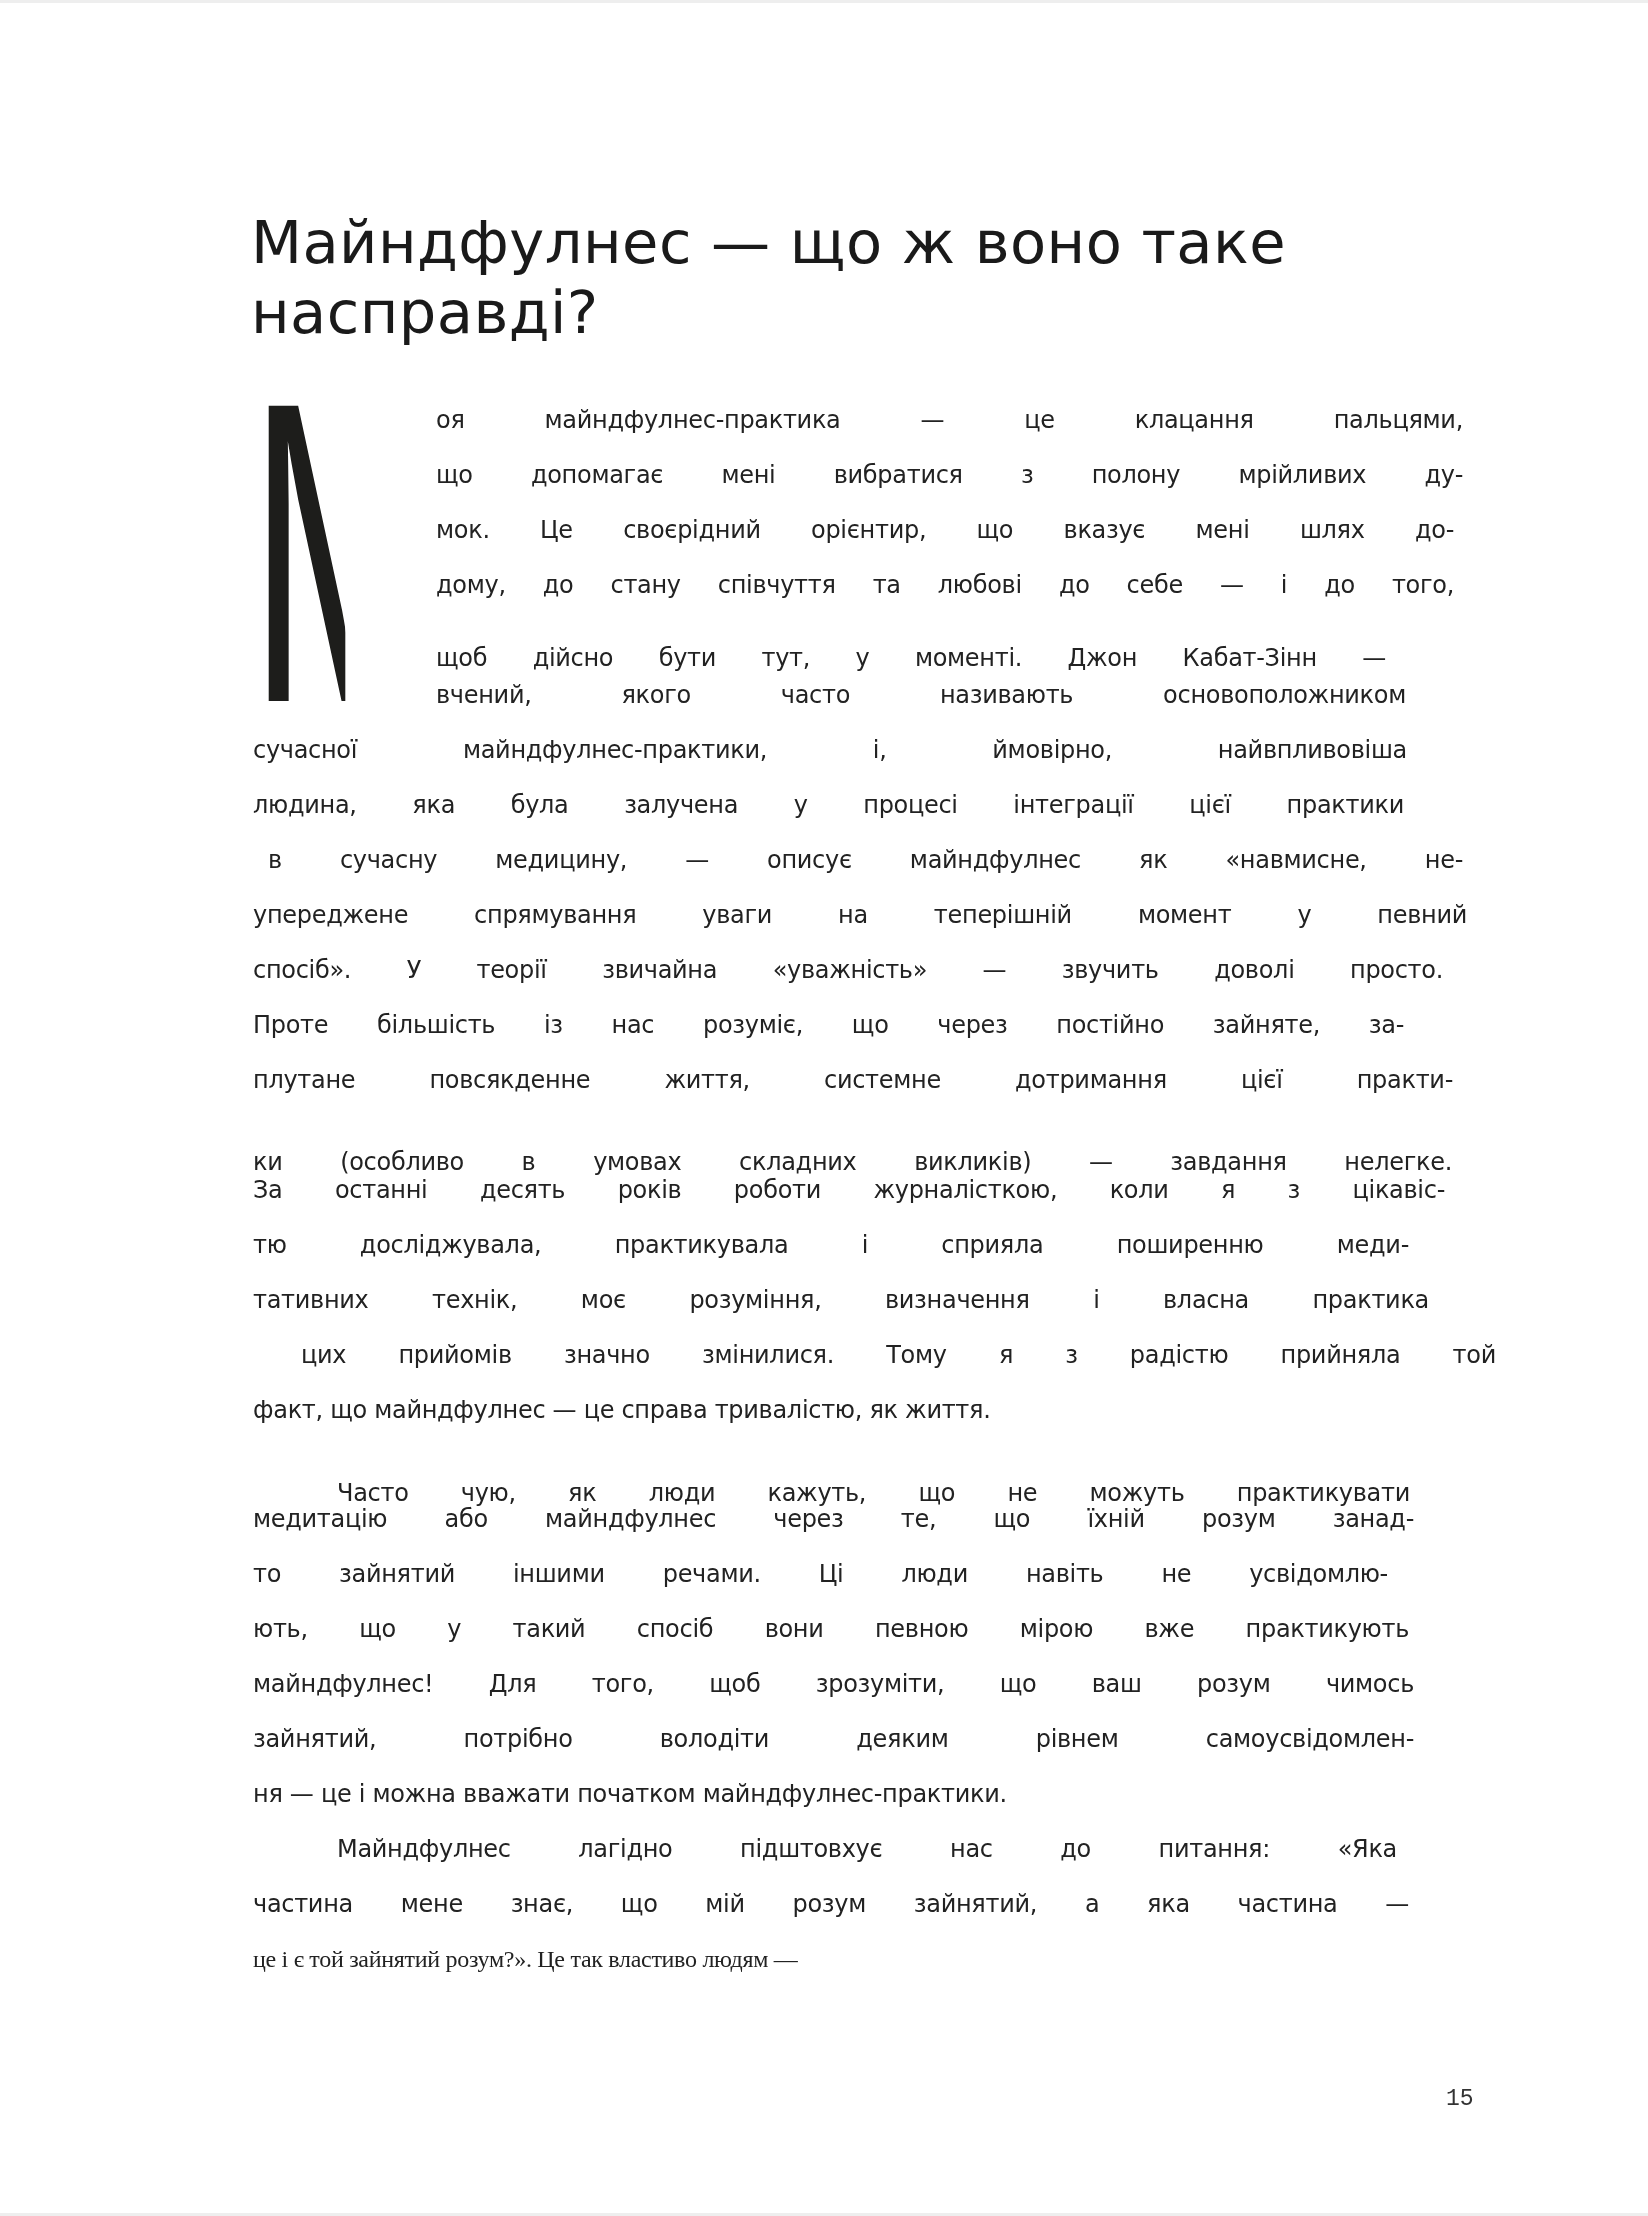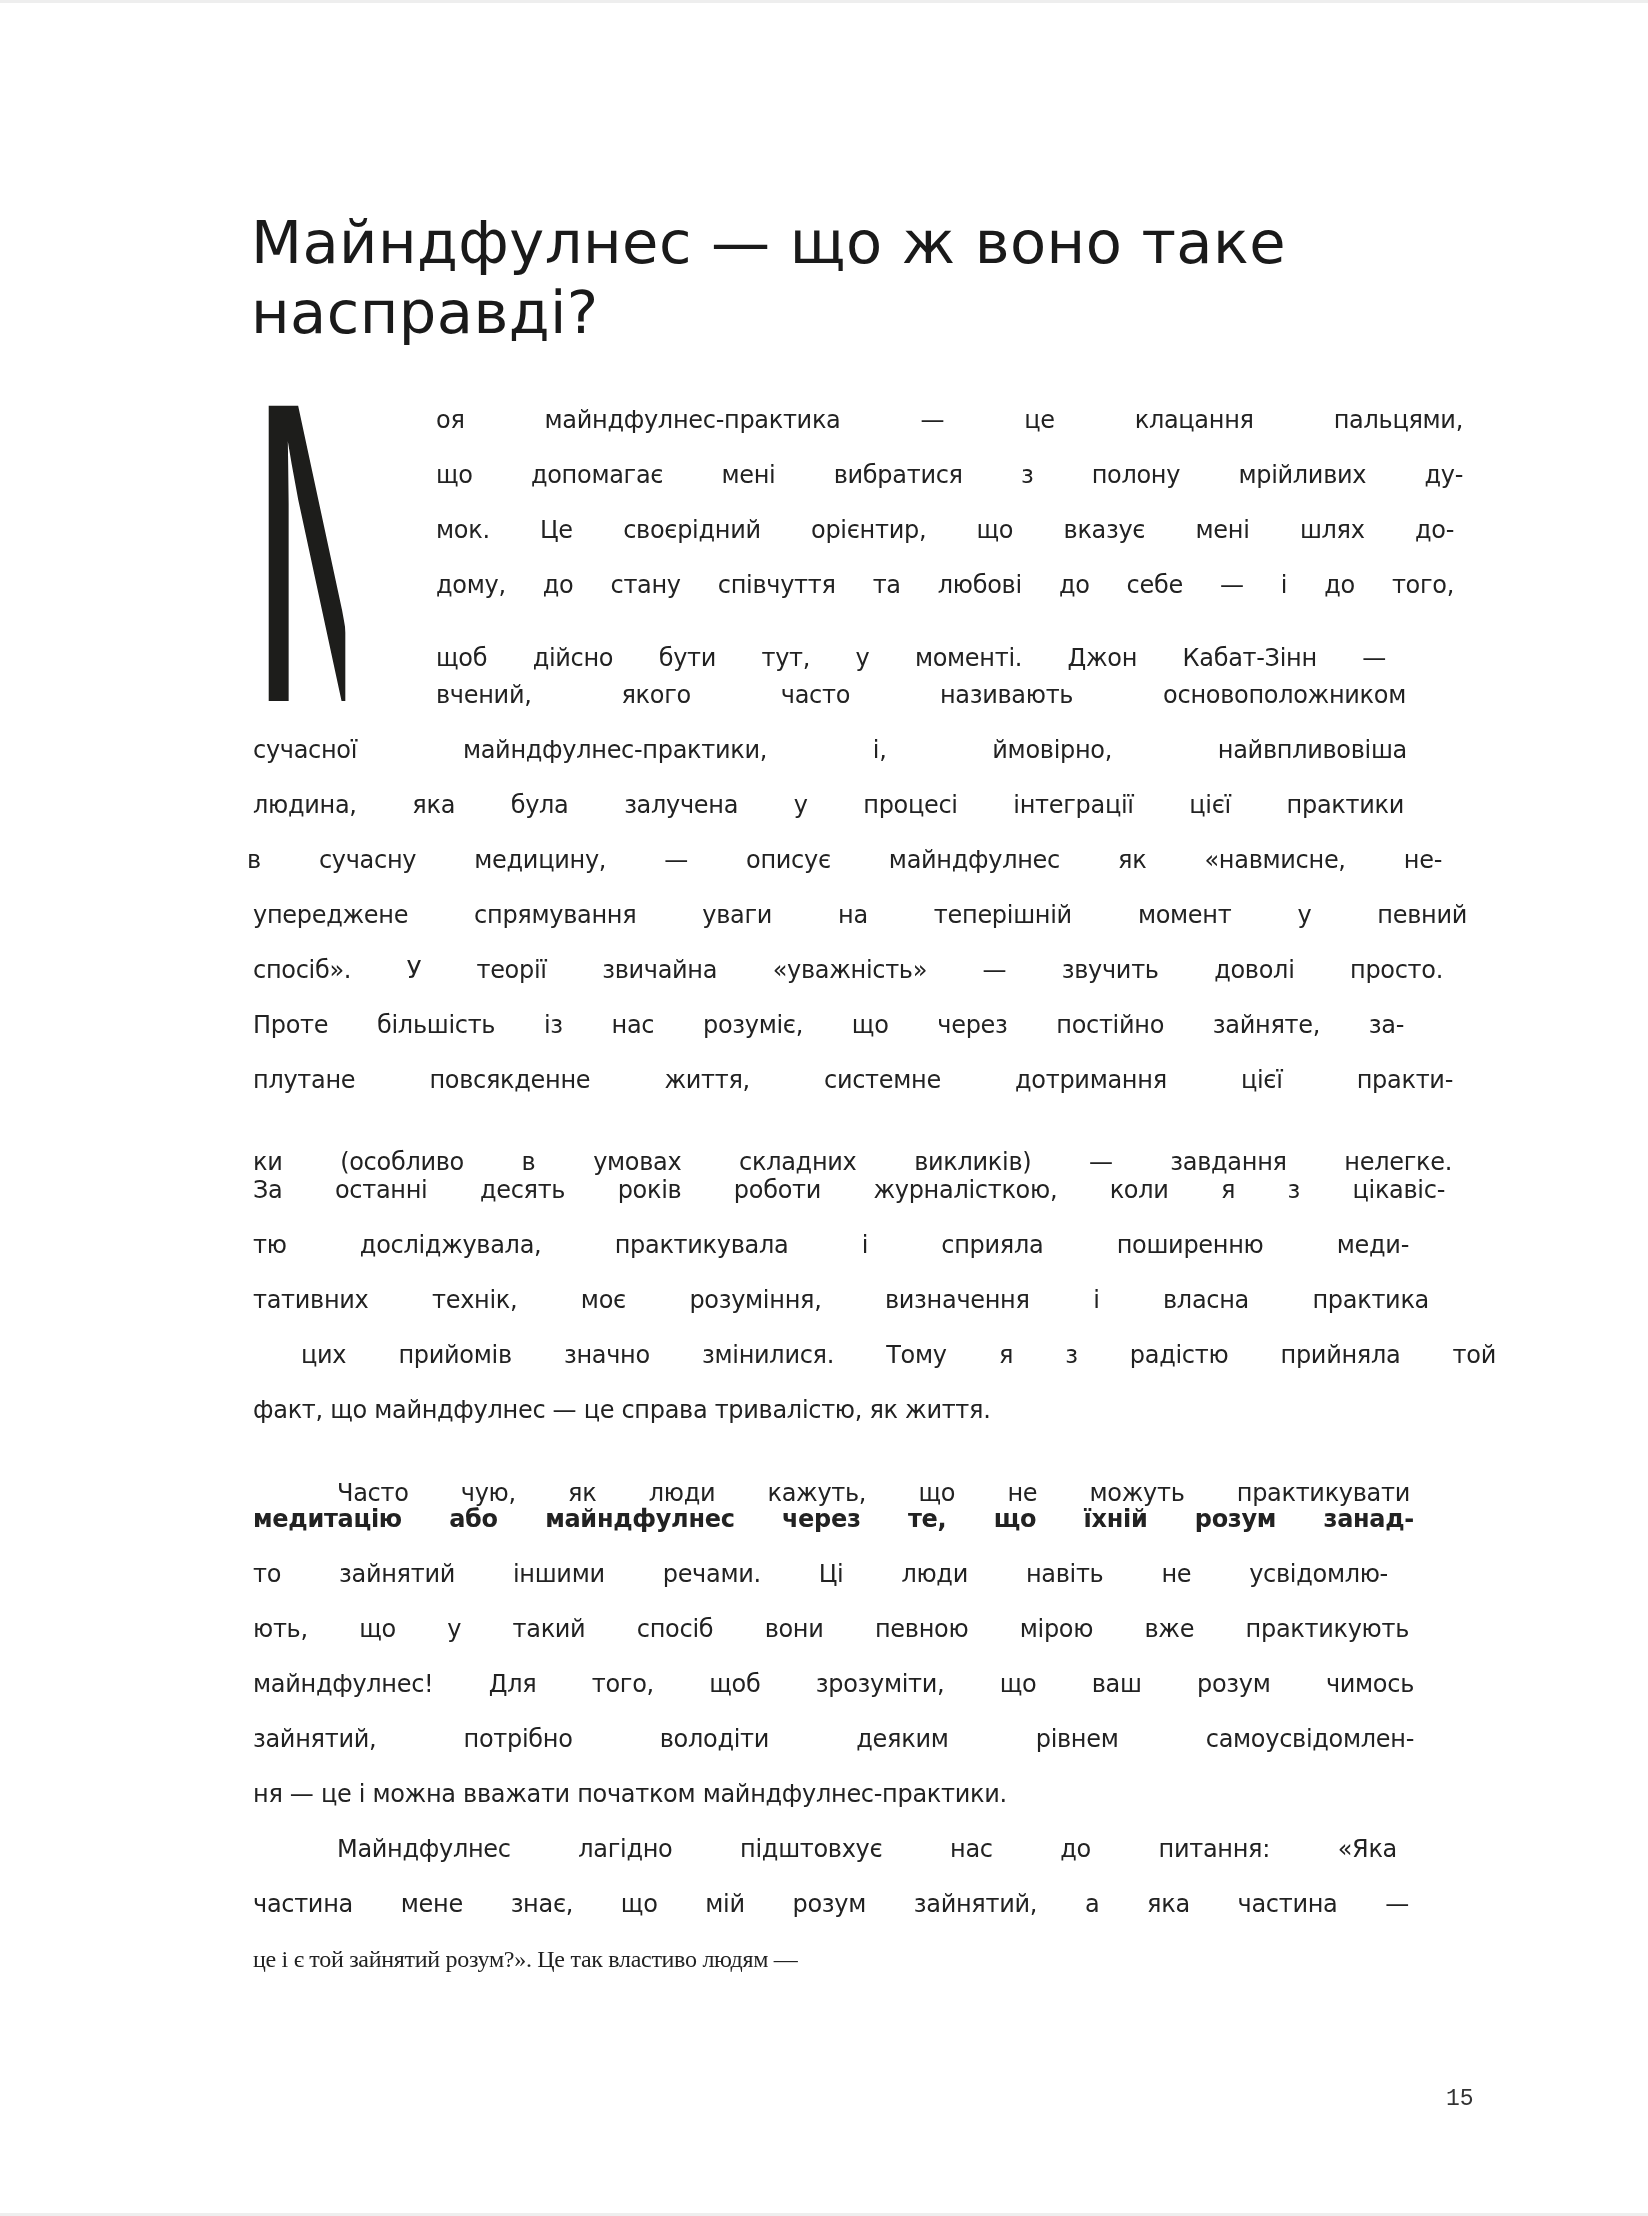--- a/index.html
+++ b/index.html
@@ -123,34 +123,34 @@
   <div class="body-text">
 
     <div class="text-line" style="left: 436px; top: 393px; width: 1027px;">оя майндфулнес-практика — це клацання пальцями,</div>
     <div class="text-line" style="left: 436px; top: 448px; width: 1027px;">що допомагає мені вибратися з полону мрійливих ду-</div>
     <div class="text-line" style="left: 436px; top: 503px; width: 1018px;">мок. Це своєрідний орієнтир, що вказує мені шлях до-</div>
     <div class="text-line" style="left: 436px; top: 558px; width: 1018px;">дому, до стану співчуття та любові до себе — і до того,</div>
     <div class="text-line" style="left: 436px; top: 613px; width: 950px; margin-top: 18px;">щоб дійсно бути тут, у моменті. Джон Кабат-Зінн —</div>
     <div class="text-line" style="left: 436px; top: 668px; width: 970px;">вчений, якого часто називають основоположником</div>
     <div class="text-line" style="left: 253px; top: 723px; width: 1154px;">сучасної майндфулнес-практики, і, ймовірно, найвпливовіша</div>
     <div class="text-line" style="left: 253px; top: 778px; width: 1151px;">людина, яка була залучена у процесі інтеграції цієї практики</div>
-    <div class="text-line" style="left: 247px; top: 833px; width: 1195px;">в сучасну медицину, — описує майндфулнес як «навмисне, не-</div>
+    <div class="text-line" style="left: 268px; top: 833px; width: 1195px;">в сучасну медицину, — описує майндфулнес як «навмисне, не-</div>
     <div class="text-line" style="left: 253px; top: 888px; width: 1214px;">упереджене спрямування уваги на теперішній момент у певний</div>
     <div class="text-line" style="left: 253px; top: 943px; width: 1190px;">спосіб». У теорії звичайна «уважність» — звучить доволі просто.</div>
     <div class="text-line" style="left: 253px; top: 998px; width: 1151px;">Проте більшість із нас розуміє, що через постійно зайняте, за-</div>
     <div class="text-line" style="left: 253px; top: 1053px; width: 1200px;">плутане повсякденне життя, системне дотримання цієї практи-</div>
     <div class="text-line" style="left: 253px; top: 1135px; width: 1199px;">ки (особливо в умовах складних викликів) — завдання нелегке.</div>
     <div class="text-line" style="left: 253px; top: 1163px; width: 1192px;">За останні десять років роботи журналісткою, коли я з цікавіс-</div>
     <div class="text-line" style="left: 253px; top: 1218px; width: 1156px;">тю досліджувала, практикувала і сприяла поширенню меди-</div>
     <div class="text-line" style="left: 253px; top: 1273px; width: 1176px;">тативних технік, моє розуміння, визначення і власна практика</div>
     <div class="text-line" style="left: 253px; top: 1328px; width: 1195px; margin-left: 48px;">цих прийомів значно змінилися. Тому я з радістю прийняла той</div>
     <div class="text-line last" style="left: 253px; top: 1383px; width: 1116px;">факт, що майндфулнес — це справа тривалістю, як життя.</div>
 
     <div class="text-line" style="left: 337px; top: 1466px; width: 1073px;">Часто чую, як люди кажуть, що не можуть практикувати</div>
-    <div class="text-line" style="left: 253px; top: 1492px; width: 1161px; font-weight: bold;">медитацію або майндфулнес через те, що їхній розум занад-</div>
+    <div class="text-line" style="left: 253px; top: 1492px; width: 1161px;">медитацію або майндфулнес через те, що їхній розум занад-</div>
     <div class="text-line" style="left: 253px; top: 1547px; width: 1135px;">то зайнятий іншими речами. Ці люди навіть не усвідомлю-</div>
     <div class="text-line" style="left: 253px; top: 1602px; width: 1156px;">ють, що у такий спосіб вони певною мірою вже практикують</div>
     <div class="text-line" style="left: 253px; top: 1657px; width: 1161px;">майндфулнес! Для того, щоб зрозуміти, що ваш розум чимось</div>
     <div class="text-line" style="left: 253px; top: 1712px; width: 1161px;">зайнятий, потрібно володіти деяким рівнем самоусвідомлен-</div>
     <div class="text-line last" style="left: 253px; top: 1767px; width: 1151px;">ня — це і можна вважати початком майндфулнес-практики.</div>
 
     <div class="text-line" style="left: 337px; top: 1822px; width: 1060px;">Майндфулнес лагідно підштовхує нас до питання: «Яка</div>
     <div class="text-line" style="left: 253px; top: 1877px; width: 1156px;">частина мене знає, що мій розум зайнятий, а яка частина —</div>
     <div class="text-line last" style="left: 253px; top: 1932px; width: 1030px; font-family: Liberation Serif, serif;">це і є той зайнятий розум?». Це так властиво людям —</div>
   </div>

